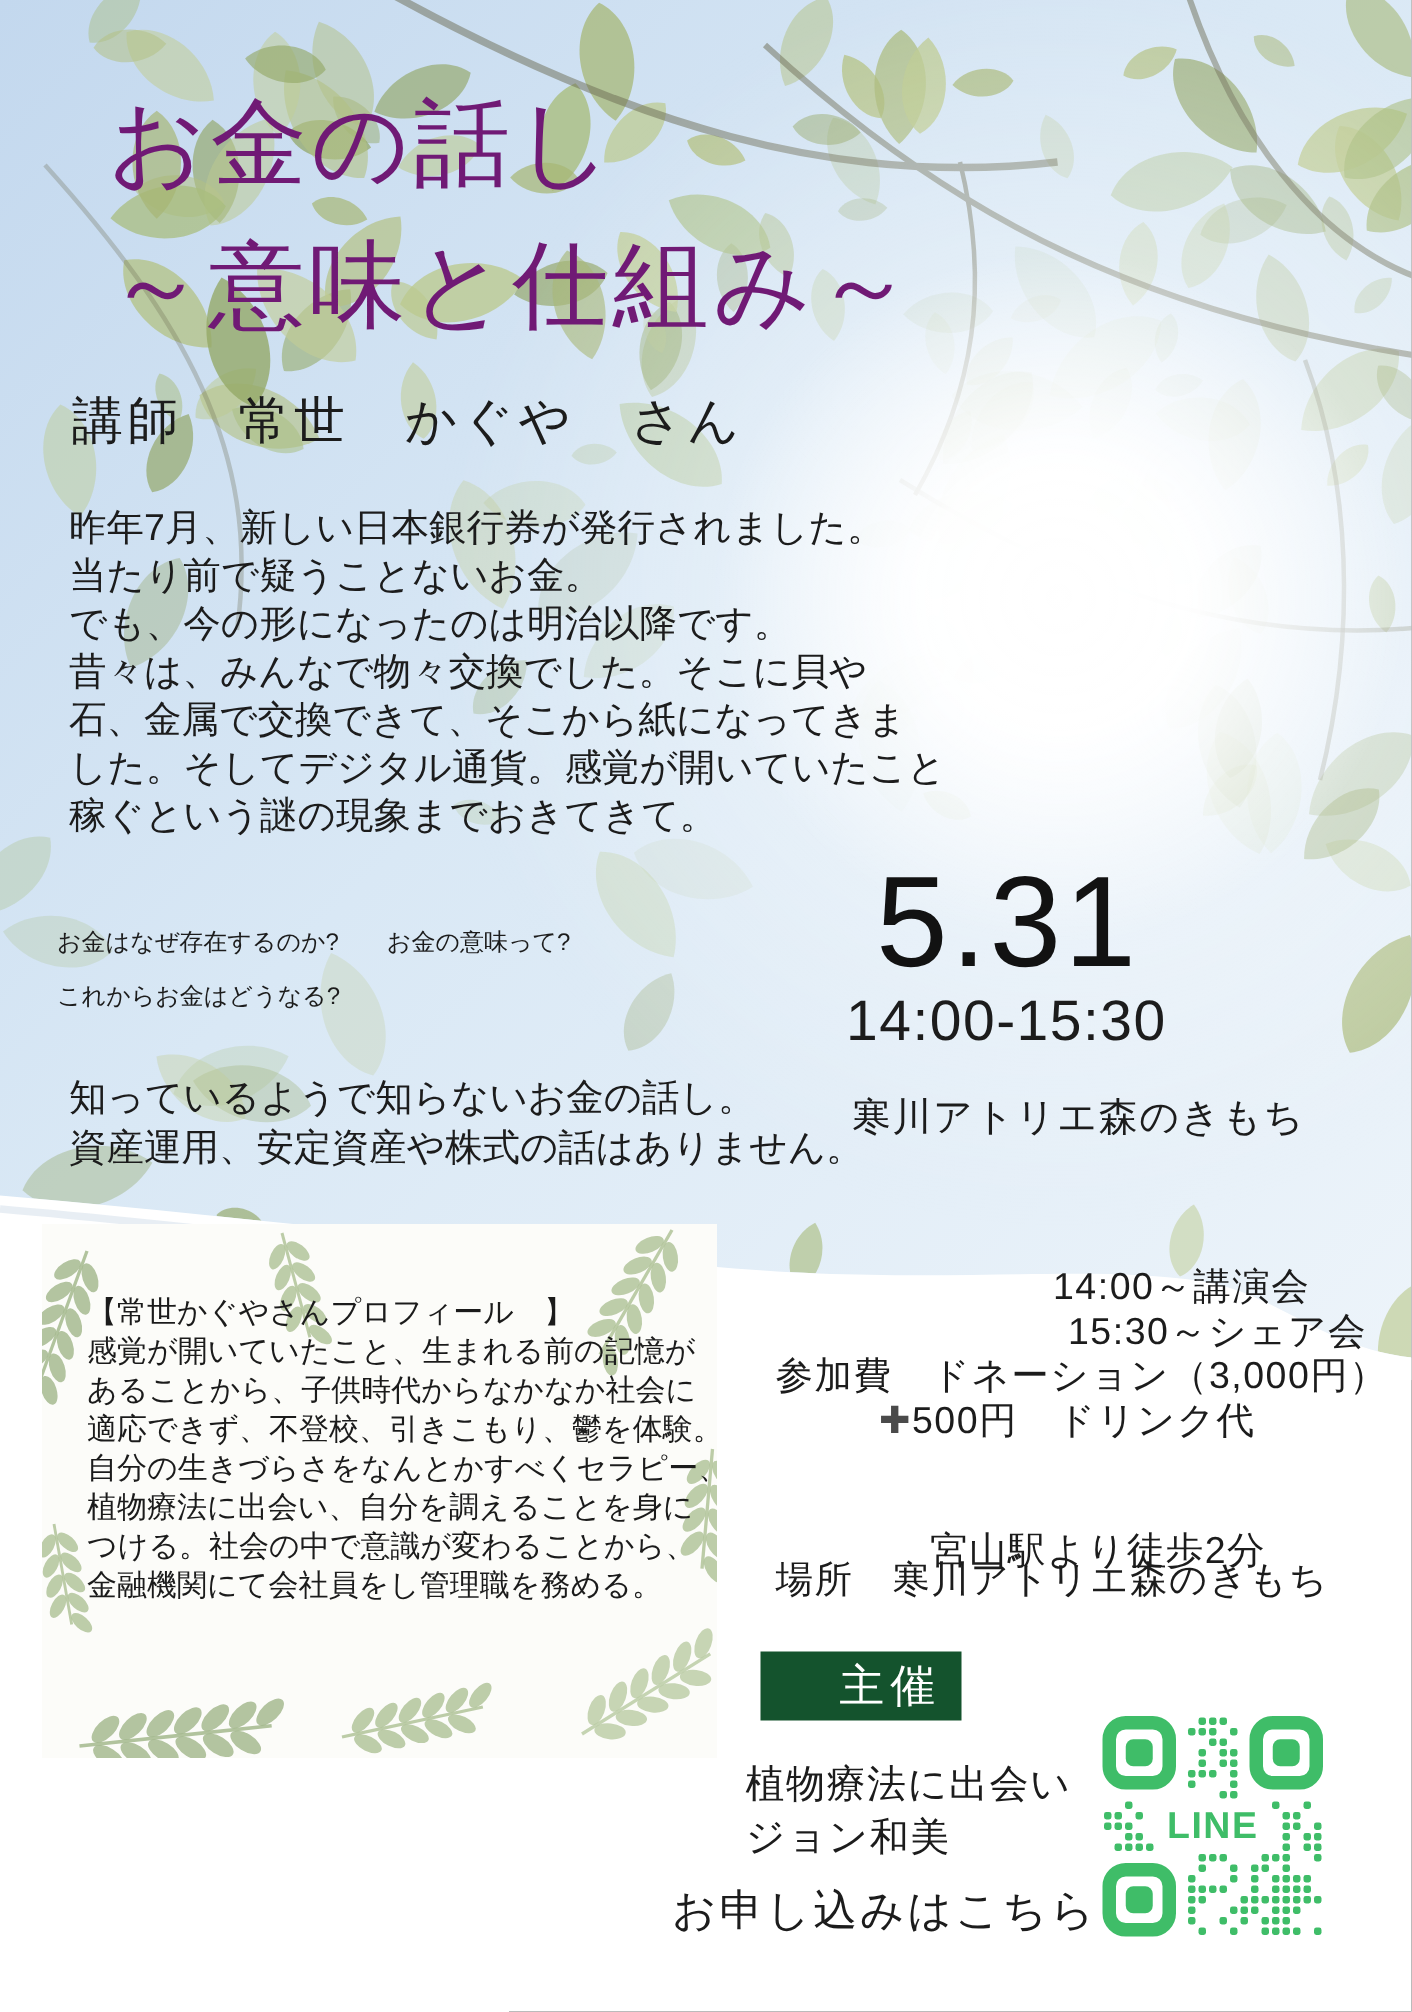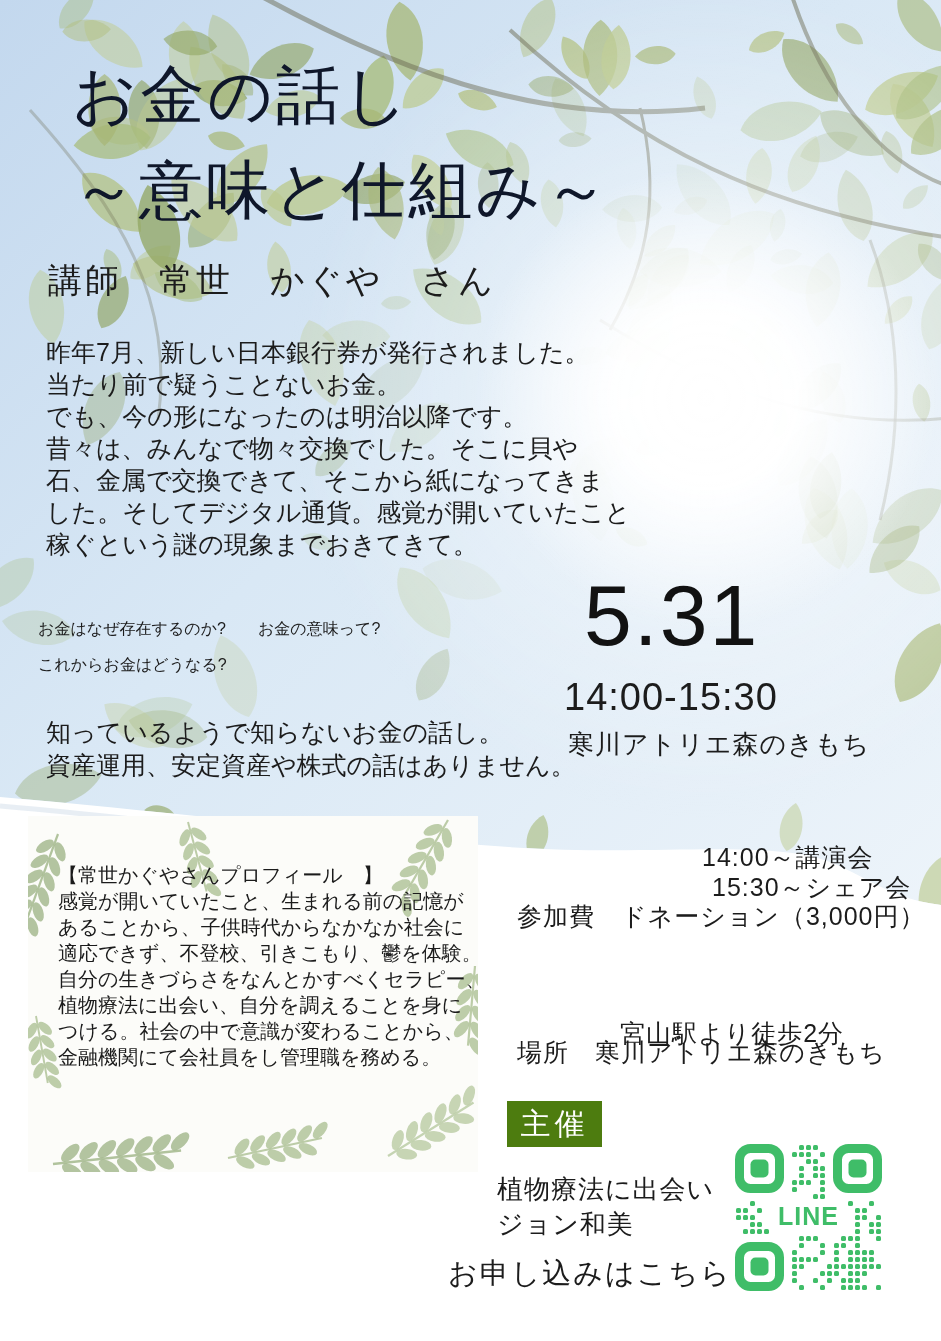--- a/index.html
+++ b/index.html
@@ -5,38 +5,38 @@
 <style>
   html,body{margin:0;padding:0;background:#888;}
   .poster{
     position:relative;width:941px;height:1341px;margin:0 auto;
     background:#ffffff;overflow:hidden;
     font-family:"Liberation Sans","DejaVu Sans",sans-serif;
     color:#1c1c1c;
   }
   .abs{position:absolute;}
   #bg-svg{position:absolute;left:0;top:0;}
-  .title{left:72px;top:48px;font-size:64px;line-height:95px;letter-spacing:3px;color:#0f172a;white-space:nowrap;}
+  .title{left:72px;top:48px;font-size:64px;line-height:95px;letter-spacing:3px;color:#701a75;white-space:nowrap;}
   .lecturer{left:48px;top:258px;font-size:34px;letter-spacing:3px;white-space:nowrap;}
   .intro{left:46px;top:336px;font-size:25px;line-height:32px;white-space:nowrap;}
   .questions{left:38px;top:611px;font-size:16px;line-height:36px;white-space:nowrap;}
   .note{left:46px;top:716px;font-size:25px;line-height:33px;white-space:nowrap;}
   .date-big{left:584px;top:566px;font-size:86px;letter-spacing:2px;color:#121212;white-space:nowrap;}
-  .time-big{left:564px;top:660px;font-size:38px;letter-spacing:1px;white-space:nowrap;margin-top:16px;}
+  .time-big{left:564px;top:660px;font-size:38px;letter-spacing:1px;white-space:nowrap;}
   .venue{left:568px;top:727px;font-size:26px;letter-spacing:1px;white-space:nowrap;}
   .dtl{font-size:25px;letter-spacing:1px;white-space:nowrap;}
   #sched1{left:702px;top:841px;}
   #sched2{left:712px;top:871px;}
   #fee-line{left:517px;top:900px;}
   #fee-extra{left:586px;top:930px;}
   #fee-extra .plus{color:#4a4a4a;font-weight:bold;}
   #place1{left:517px;top:988px;margin-top:48px;}
   #place2{left:620px;top:1017px;}
-  .org-box{left:507px;top:1101px;width:95px;height:46px;background:#4d7c0f;color:#fff;
-    font-size:30px;letter-spacing:4px;display:flex;align-items:center;justify-content:center;}
+  .org-box{left:507px;top:1101px;width:95px;height:46px;background:#14532d;color:#fff;
+    font-size:30px;letter-spacing:4px;display:flex;align-items:center;justify-content:center;padding-left:39px;}
   .org-line{font-size:26px;letter-spacing:1px;white-space:nowrap;}
   #org1{left:497px;top:1172px;}
   #org2{left:497px;top:1207px;}
   .cta{left:448px;top:1254px;font-size:29px;letter-spacing:2px;white-space:nowrap;}
   .qr{left:732px;top:1141px;width:153px;height:153px;}
   .profile-card{left:28px;top:816px;width:450px;height:356px;background:#fcfcf9;overflow:hidden;}
   #sprig-svg{position:absolute;left:0;top:0;}
   .profile-text{position:absolute;left:30px;top:46px;font-size:20px;line-height:26px;
     letter-spacing:0px;color:#1b1b1b;white-space:nowrap;}
 </style>
@@ -369,20 +369,21 @@
       <div>自分の生きづらさをなんとかすべくセラピー、</div>
       <div>植物療法に出会い、自分を調えることを身に</div>
       <div>つける。社会の中で意識が変わることから、</div>
       <div>金融機関にて会社員をし管理職を務める。</div>
     </div>
   </div>
 
   <div class="abs dtl" id="sched1">14:00～講演会</div>
   <div class="abs dtl" id="sched2">15:30～シェア会</div>
   <div class="abs dtl" id="fee-line">参加費　ドネーション（3,000円）</div>
+  <div class="abs dtl" id="fee-extra"><span class="plus">✚</span><span>500円　ドリンク代</span></div>
   <div class="abs dtl" id="place1">場所　寒川アトリエ森のきもち</div>
   <div class="abs dtl" id="place2">宮山駅より徒歩2分</div>
 
   <div class="abs org-box">
     <span>主催</span>
   </div>
   <div class="abs org-line" id="org1">植物療法に出会い</div>
   <div class="abs org-line" id="org2">ジョン和美</div>
   <div class="abs cta">お申し込みはこちら</div>
 

